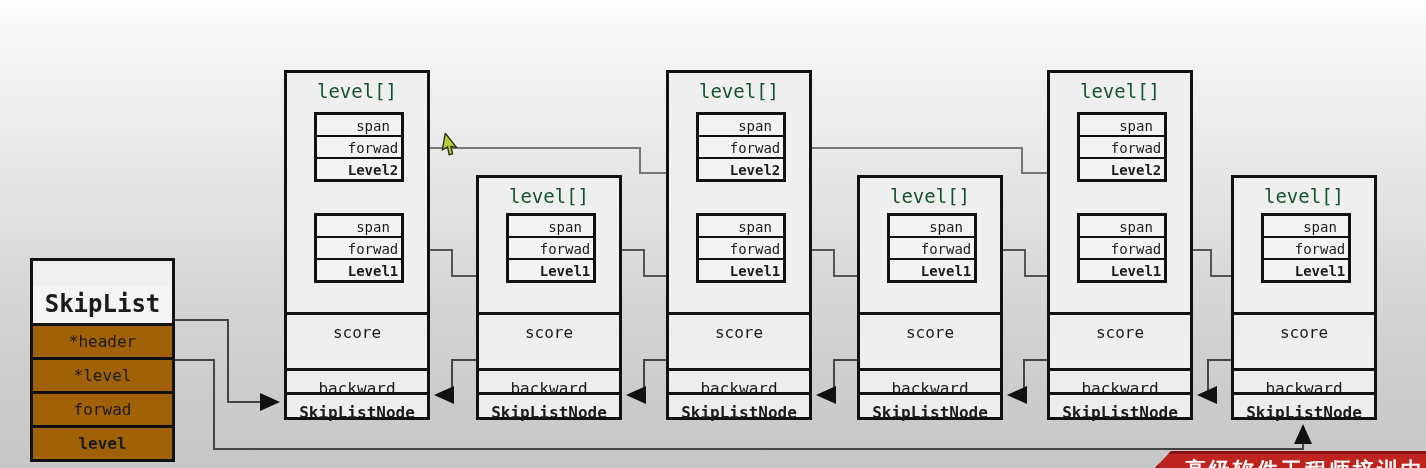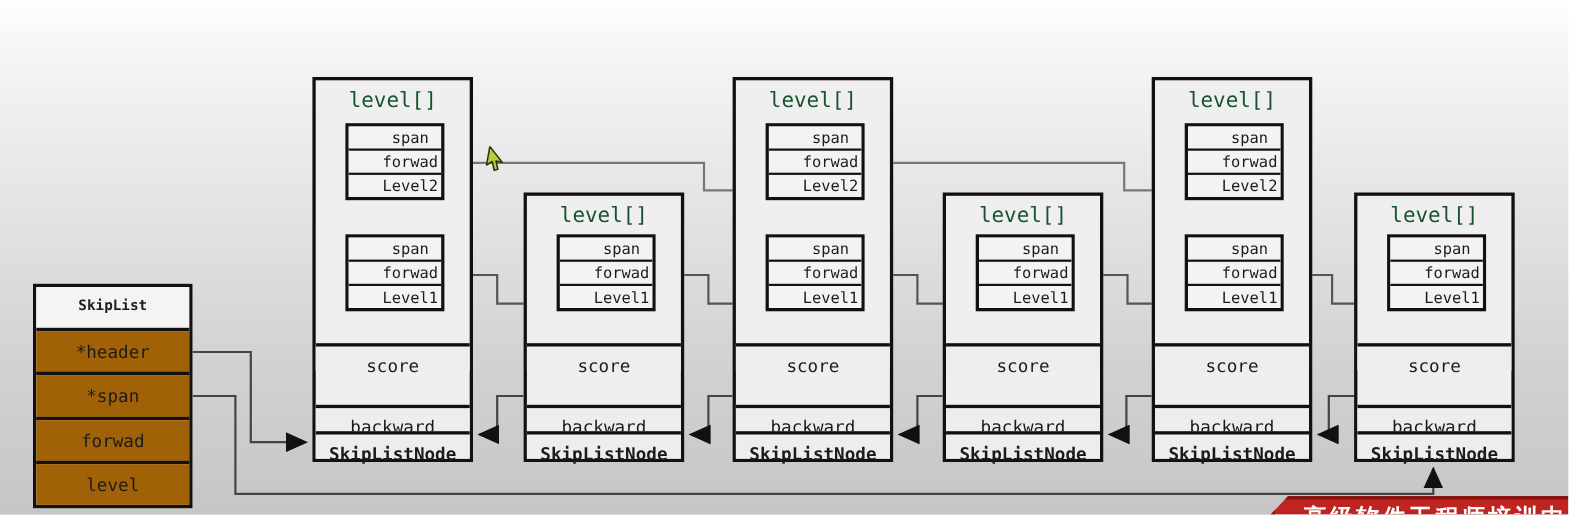--- a/index.html
+++ b/index.html
@@ -12,29 +12,30 @@
     color:#1b1b1b;
   }
   
   .sl-box{
     position:absolute;left:30px;top:258px;width:145px;height:204px;
     border:3px solid #111;background:#f0f0f0;box-sizing:border-box;
     display:flex;flex-direction:column;
   }
   .sl-title{
     height:37px;border-bottom:3px solid #111;
-    font-weight:bold;font-size:13px;line-height:36px;text-align:center;
+    font-weight:bold;font-size:24px;line-height:36px;text-align:center;
     background:#f4f4f4;
+    margin-top:25px;
   }
   .sl-row{
     flex:1;border-bottom:3px solid #111;
     font-size:16px;display:flex;align-items:center;justify-content:center;
     background:#a16207;
   }
-  .sl-row:last-child{border-bottom:none;}
+  .sl-row:last-child{border-bottom:none;font-weight:bold;}
   
   .node{
     position:absolute;width:146px;box-sizing:border-box;
     border:3px solid #111;background:#efefef;
   }
   .node.tall{top:70px;height:350px;}
   .node.short{top:175px;height:245px;}
   .node-title{
     position:absolute;top:7px;left:0;right:0;
     text-align:center;font-size:19px;color:#14532d;
@@ -44,21 +45,21 @@
     border:3px solid #111;background:#f6f6f6;box-sizing:content-box;
   }
   .tall .lvl.l2{top:39px;}
   .tall .lvl.l1{top:140px;}
   .short .lvl.l1{top:35px;}
   .cell{
     height:20px;line-height:23px;text-align:center;
     font-size:14px;border-top:2px solid #111;background:#f3f3f3;padding-left:28px;
   }
   .cell:first-child{border-top:none;}
-  .cell.bold{font-weight:normal;}
+  .cell.bold{font-weight:bold;}
   .row{
     position:absolute;left:0;right:0;height:25px;box-sizing:border-box;
     border-top:3px solid #111;
     font-size:16px;line-height:36px;text-align:center;background:#ededed;
   }
   .row.bold{font-weight:bold;}
   .r1{bottom:80px;} .r2{bottom:24px;} .r3{bottom:0;}
   
   .wires{position:absolute;left:0;top:0;width:1426px;height:468px;pointer-events:none;}
   
@@ -104,21 +105,21 @@
     <polyline points="1047,360 1024,360 1024,395 1009,395" fill="none" stroke="#444" stroke-width="2" marker-end="url(#ah)"></polyline>
     <polyline points="1231,360 1208,360 1208,395 1199,395" fill="none" stroke="#444" stroke-width="2" marker-end="url(#ah)"></polyline>
 
     <polyline points="175,320 228,320 228,402 278,402" fill="none" stroke="#444" stroke-width="2" marker-end="url(#ah)"></polyline>
     <polyline points="175,360 214,360 214,449 1303,449 1303,426" fill="none" stroke="#444" stroke-width="2" marker-end="url(#ah)"></polyline>
   </svg>
 
   <div class="sl-box">
     <div class="sl-title">SkipList</div>
     <div class="sl-row">*header</div>
-    <div class="sl-row">*span</div>
+    <div class="sl-row">*level</div>
     <div class="sl-row">forwad</div>
     <div class="sl-row">level</div>
   </div>
 
   <div class="node tall" style="left:284px">
     <div class="node-title">level[]</div>
     <div class="lvl l2">
       <div class="cell">span</div>
       <div class="cell">forwad</div>
       <div class="cell bold">Level2</div>

